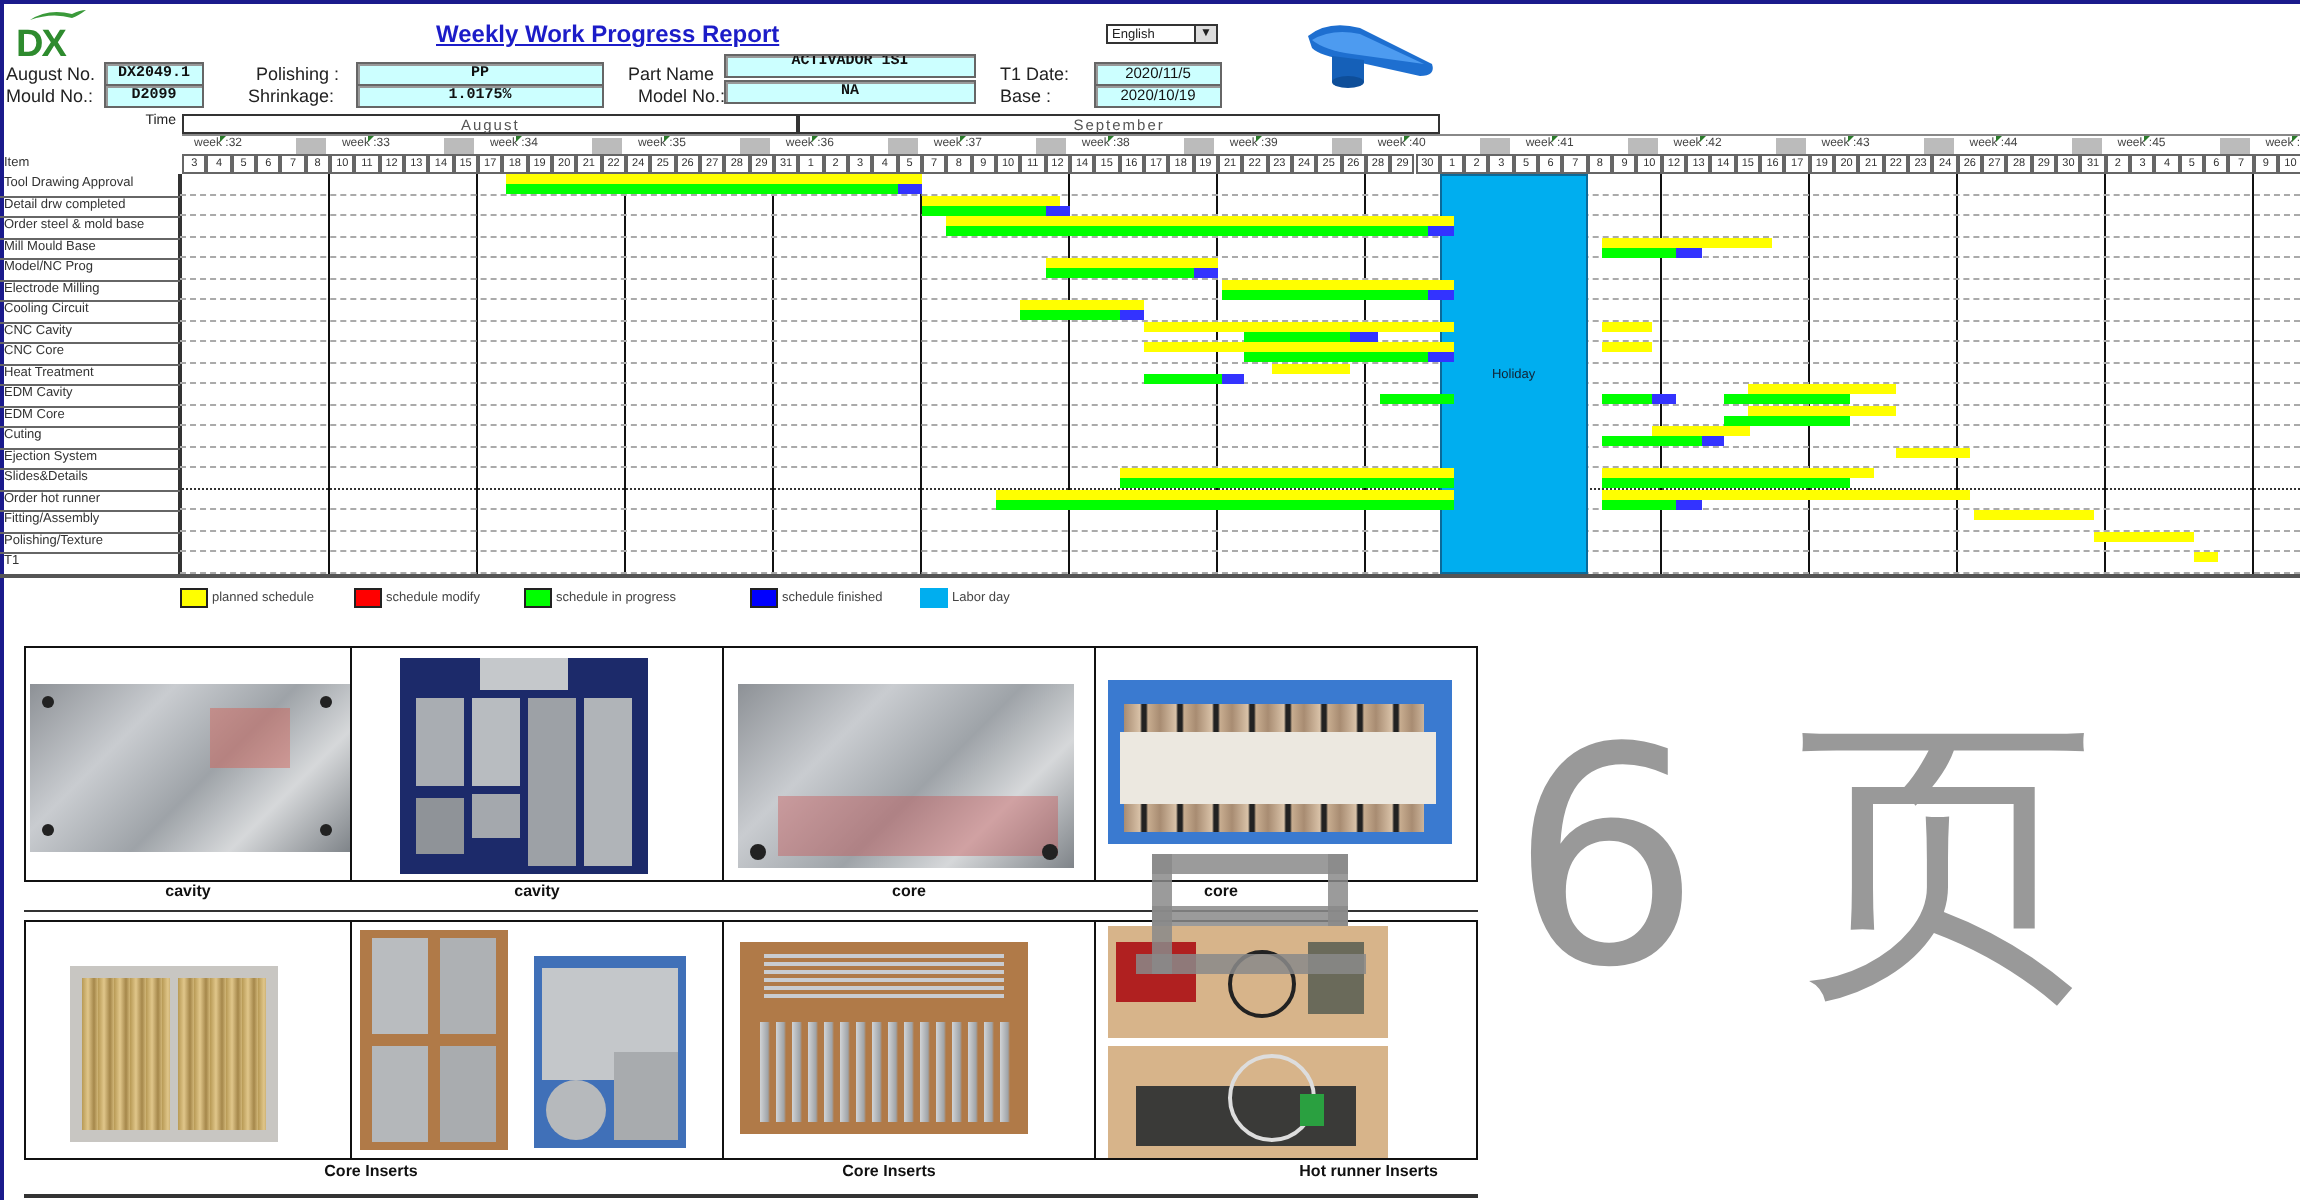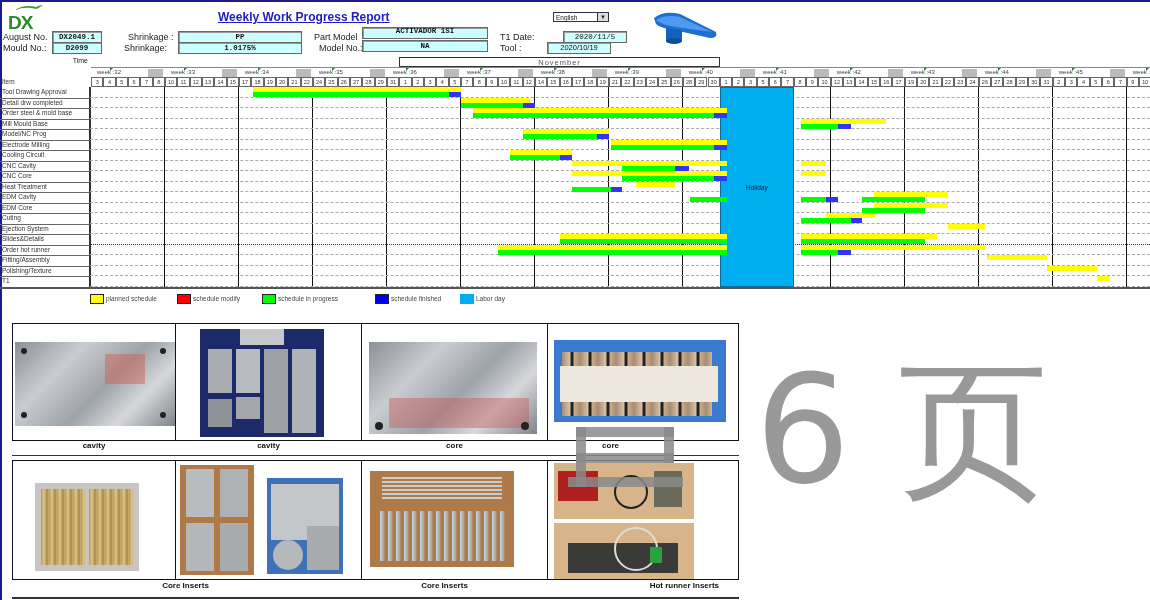--- a/index.html
+++ b/index.html
@@ -86,40 +86,41 @@
   <path d="M6 12 Q16 6 30 9 L62 24 L26 19 Q12 17 6 12 Z" fill="#4d9bf0"></path>
   <path d="M16 20 L16 33 Q24 38 32 33 L32 22 Z" fill="#1560b8"></path>
   <ellipse cx="24" cy="33" rx="8" ry="3" fill="#0e4e99"></ellipse>
 </svg>
 
 <div class="abs lbl" style="left:3px;top:32px;">August No.</div>
 <div class="abs fld" style="left:52px;top:31px;width:48px;">DX2049.1</div>
 <div class="abs lbl" style="left:3px;top:43px;">Mould No.:</div>
 <div class="abs fld" style="left:52px;top:42px;width:48px;">D2099</div>
 
-<div class="abs lbl" style="left:128px;top:32px;">Shrinkage :</div>
+<div class="abs lbl" style="left:128px;top:32px;">Polishing :</div>
 <div class="abs fld" style="left:178px;top:31px;width:122px;">PP</div>
 <div class="abs lbl" style="left:124px;top:43px;">Shrinkage:</div>
 <div class="abs fld" style="left:178px;top:42px;width:122px;">1.0175%</div>
 
-<div class="abs lbl" style="left:314px;top:32px;">Part Model</div>
+<div class="abs lbl" style="left:314px;top:32px;">Part Name</div>
 <div class="abs fld" style="left:362px;top:27px;width:124px;height:10px;line-height:7px;">ACTIVADOR 1SI</div>
 <div class="abs lbl" style="left:319px;top:43px;">Model No.:</div>
 <div class="abs fld" style="left:362px;top:40px;width:124px;">NA</div>
 
 <div class="abs lbl" style="left:500px;top:32px;">T1 Date:</div>
-<div class="abs fld" style="left:547px;top:31px;width:62px;font-weight:normal;font-family:Liberation Mono, monospace;margin-left:16px;">2020/11/5</div>
-<div class="abs lbl" style="left:500px;top:43px;">Tool :</div>
+<div class="abs fld" style="left:547px;top:31px;width:62px;font-weight:normal;font-family:Liberation Sans, sans-serif;">2020/11/5</div>
+<div class="abs lbl" style="left:500px;top:43px;">Base :</div>
 <div class="abs fld" style="left:547px;top:42px;width:62px;font-weight:normal;font-family:'Liberation Sans',sans-serif;">2020/10/19</div>
 
 <div class="abs gantt" id="gantt">
   <div class="g-time">Time</div>
   <div class="g-item">Item</div>
   <div class="g-prog">Progress</div>
-    <div class="month" style="left:399.25px;width:320.58px;">November</div>
+<div class="month" style="left:91px;width:308.25px;">August</div>
+    <div class="month" style="left:399.25px;width:320.58px;">September</div>
     <div class="week" style="left:91px;width:73.98px;">
       <span class="lab">week :32</span>
       <span class="gray"></span>
       <span class="tick"></span>
     </div>
     <div class="week" style="left:164.98000000000002px;width:73.98px;">
       <span class="lab">week :33</span>
       <span class="gray"></span>
       <span class="tick"></span>
     </div>

